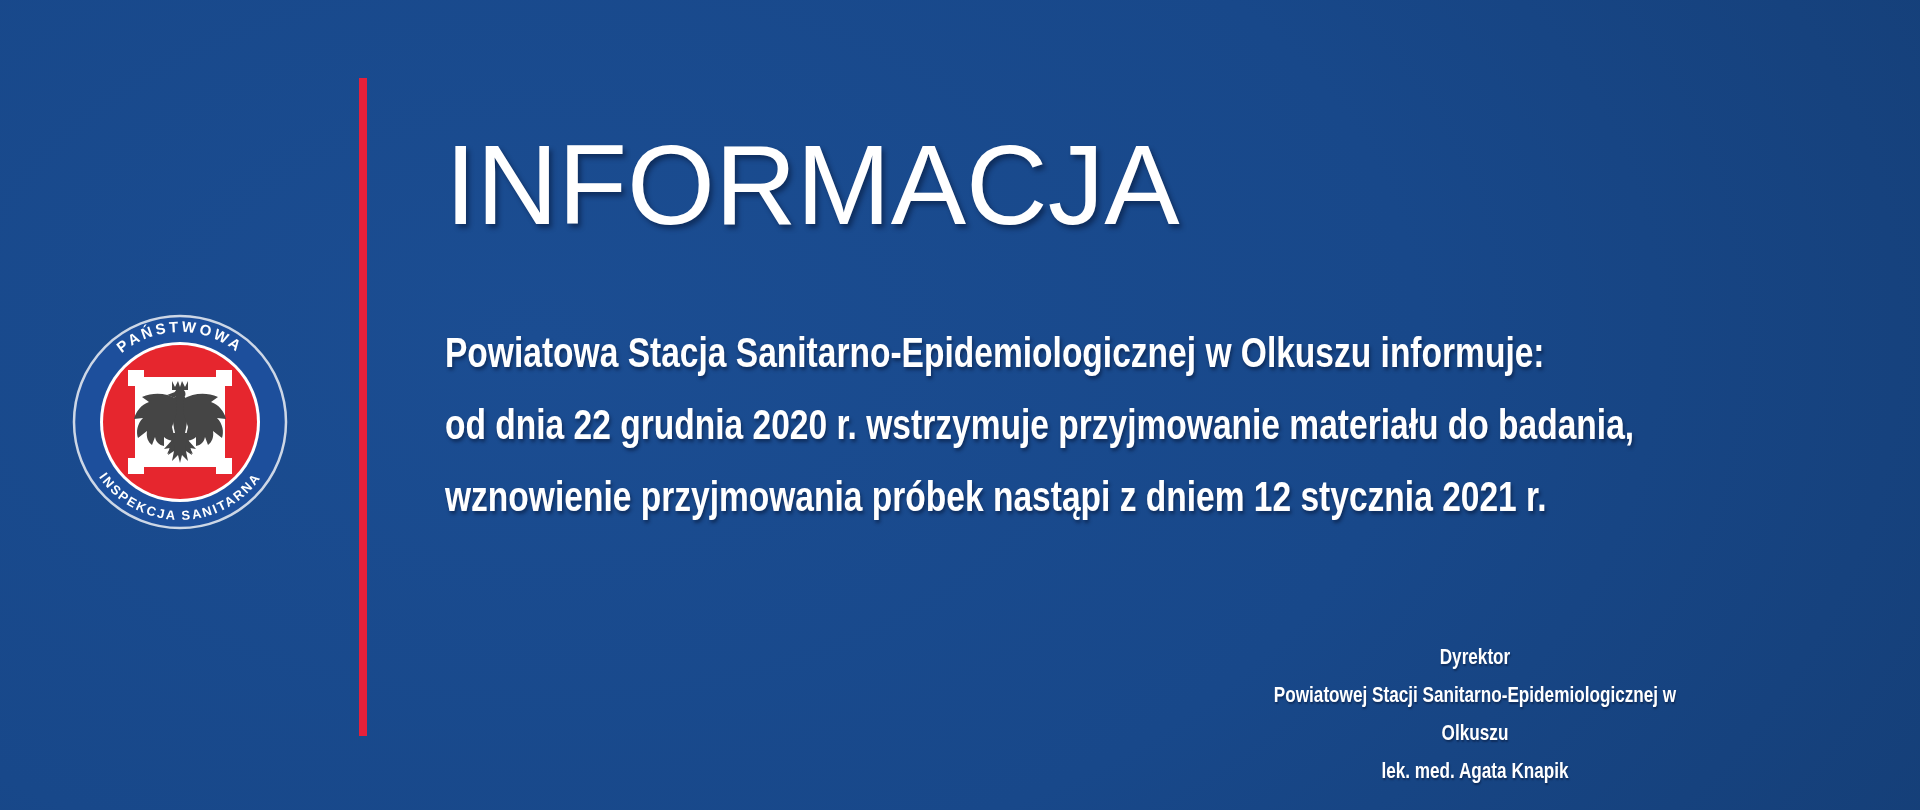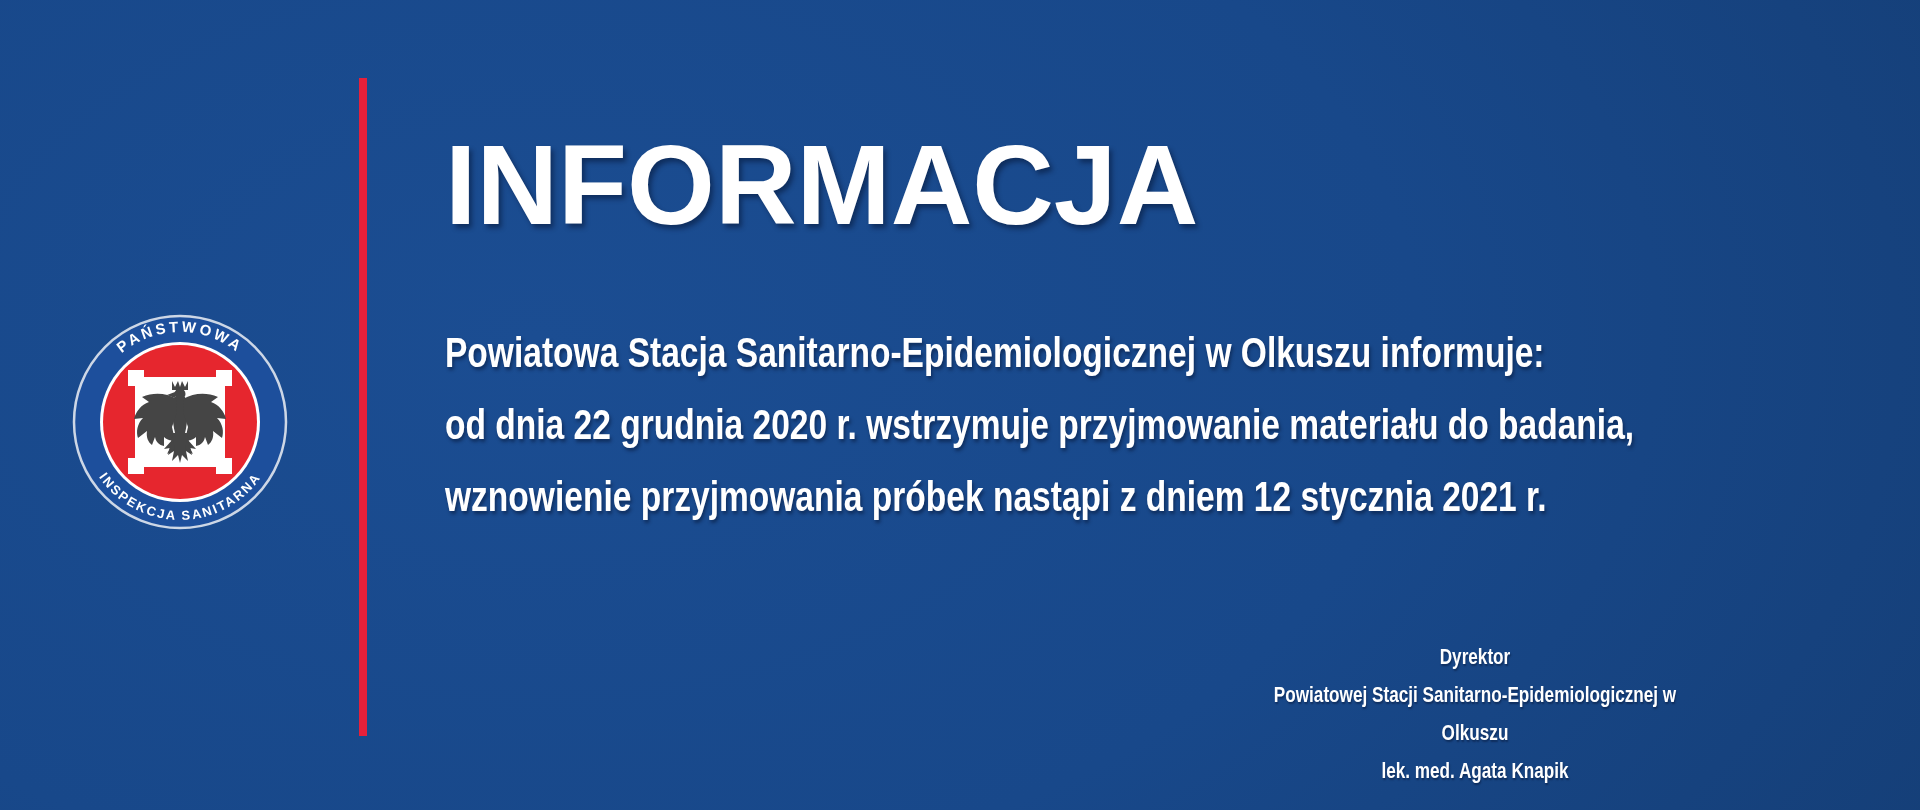--- a/index.html
+++ b/index.html
@@ -13,21 +13,21 @@
   }
   .red-bar{
     position:absolute;left:359px;top:78px;width:8px;height:658px;
     background:#e6203a;
   }
   .logo{
     position:absolute;left:70px;top:312px;width:220px;height:220px;
   }
   .heading{
     position:absolute;left:445px;top:126px;
-    font-size:113px;font-weight:700;line-height:1.05;
+    font-size:113px;font-weight:400;line-height:1.05;
     letter-spacing:0px;white-space:nowrap;
     text-shadow:3px 4px 5px rgba(0,10,35,.45);
   }
   .message{
     position:absolute;left:445px;top:316px;
     font-size:43px;font-weight:700;line-height:72px;
     white-space:nowrap;
     transform:scaleX(0.78);transform-origin:left top;
     text-shadow:2px 3px 4px rgba(0,10,35,.45);
   }

